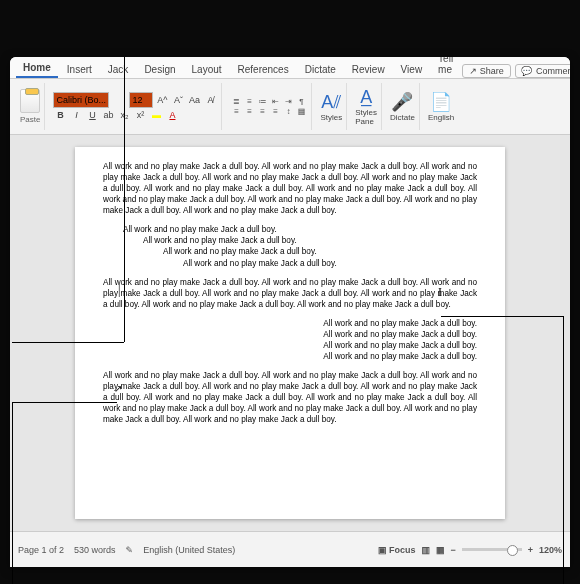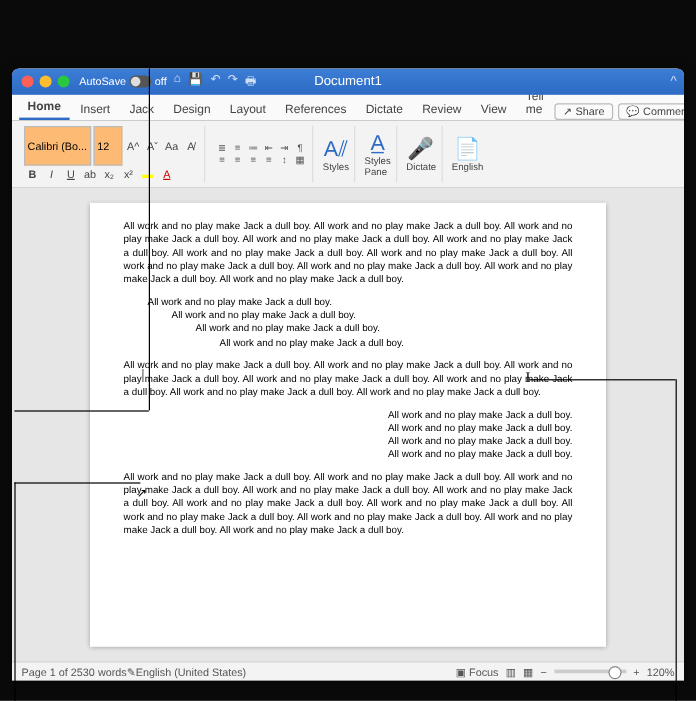--- a/index.html
+++ b/index.html
@@ -23,91 +23,74 @@
 .tab.active { font-weight: 600; border-bottom: 2px solid #2d6bc4; }
 .tab-right { margin-left: auto; display: flex; gap: 4px; align-items: center; }
 .btn-pill { border: 1px solid #bbb; border-radius: 3px; padding: 1px 6px; font-size: 9px; color: #444; display: flex; align-items: center; gap: 3px; }
 .ribbon { height: 56px; background: #f3f3f3; border-bottom: 1px solid #ccc; display: flex; padding: 4px 6px; gap: 4px; }
 .rgroup { display: flex; flex-direction: column; justify-content: center; padding: 0 4px; border-right: 1px solid #ddd; }
 .rgroup:last-child { border-right: none; }
 .rlbl { font-size: 8px; text-align: center; color: #666; margin-top: 2px; }
 .paste-ic { width: 20px; height: 24px; background: linear-gradient(#fff,#e8e8e8); border: 1px solid #ccc; border-radius: 2px; position: relative; }
 .paste-ic::before { content: ""; position: absolute; top: -2px; left: 4px; width: 12px; height: 5px; background: #f9c74f; border: 1px solid #aa8; border-radius: 2px; }
 .font-row { display: flex; gap: 2px; align-items: center; }
-.font-sel { height: 33px; font-size: 9px; border: 1px solid #bbb; background: #fdba74; padding: 0 2px; }
+.font-sel { height: 16px; font-size: 9px; border: 1px solid #bbb; background: #c2410c; padding: 0 2px; }
 .font-sel.name { width: 56px; }
-.font-sel.size { width: 24px; }
+.font-sel.size { width: 24px; margin-left: 18px; }
 .ic-btn { width: 14px; height: 14px; font-size: 9px; color: #444; display: inline-flex; align-items: center; justify-content: center; cursor: pointer; }
 .para-grid { display: grid; grid-template-columns: repeat(6, 12px); gap: 1px; }
 .para-ic { font-size: 8px; color: #555; text-align: center; }
 .big-ic { display:flex; flex-direction:column; align-items:center; font-size:8px; color:#444; }
 .big-ic .glyph { font-size: 18px; }
 .doc-area { flex: 1; background: #e6e6e6; overflow: auto; display: flex; justify-content: center; padding: 12px 0; position: relative; }
 .page { width: 430px; background: #fff; box-shadow: 0 1px 4px rgba(0,0,0,.3); padding: 14px 28px; font-size: 8.2px; line-height: 1.35; color: #000; font-family: Calibri, sans-serif; }
 .page p { margin-bottom: 8px; text-align: justify; }
 .ind1 { padding-left: 20px; text-align: left !important; }
 .ind2 { padding-left: 40px; text-align: left !important; }
 .ind3 { padding-left: 60px; text-align: left !important; }
 .ind4 { padding-left: 80px; text-align: left !important; }
 .ralign { text-align: right !important; padding-left: 160px; }
 .cursor-ibeam { position: absolute; font-family: serif; font-size: 12px; color: #000; pointer-events: none; }
 .cursor-arrow { position: absolute; font-size: 10px; color: #000; pointer-events: none; }
-.statusbar { height: 16px; background: #f3f3f3; border-top: 1px solid #ccc; display: flex; align-items: center; font-size: 9px; color: #555; padding: 0 8px; }
-.sb-right { margin-left: auto; display: flex; align-items: center; gap: 6px; }
+.statusbar { height: 36px; background: #f3f3f3; border-top: 1px solid #ccc; display: flex; align-items: center; font-size: 9px; color: #555; padding: 0 8px; gap: 10px; }
+.sb-right { margin-left: auto; display: flex; align-items: center; gap: 6px; font-weight: bold; }
 .zoom-slider { width: 60px; height: 3px; background: #ccc; position: relative; }
 .zoom-slider::after { content: ""; position: absolute; left: 45px; top: -3px; width: 9px; height: 9px; background: #fff; border: 1px solid #888; border-radius: 50%; }
 .callout-line { position: absolute; background: #000; pointer-events: none; }
 .nb { margin-bottom: 0 !important; }
 </style>
 </head>
 <body>
 
 <div class="window">
 
-  <div class="titlebar">
-    <div class="traffic">
-      <span class="tl-red"></span>
-      <span class="tl-yel"></span>
-      <span class="tl-grn"></span>
-    </div>
-    <div class="autosave">
-      <span>AutoSave</span>
-      <span class="toggle"></span>
-      <span>off</span>
-    </div>
-    <div class="qat">
-      <span class="qat-ic">⌂</span>
-      <span class="qat-ic">💾</span>
-      <span class="qat-ic">↶</span>
-      <span class="qat-ic">↷</span>
-      <span class="qat-ic">🖶</span>
-    </div>
-    <span class="doc-title">Document1</span>
-    <span class="tb-right">^</span>
-  </div>
 
   <div class="tabs">
     <span class="tab active">Home</span>
     <span class="tab">Insert</span>
     <span class="tab">Jack</span>
     <span class="tab">Design</span>
     <span class="tab">Layout</span>
     <span class="tab">References</span>
     <span class="tab">Dictate</span>
     <span class="tab">Review</span>
     <span class="tab">View</span>
     <span class="tab">💡 <span>Tell me</span></span>
     <div class="tab-right">
       <span class="btn-pill">↗ <span>Share</span></span>
       <span class="btn-pill">💬 <span>Comments</span></span>
     </div>
   </div>
 
   <div class="ribbon">
     <div class="rgroup">
+      <div class="paste-ic"></div>
+      <div class="rlbl">Paste</div>
+    </div>
+    <div class="rgroup">
       <div class="font-row">
         <input class="font-sel name" value="Calibri (Bo..." style="">
         <input class="font-sel size" value="12" style="">
         <span class="ic-btn">A^</span>
         <span class="ic-btn">Aˇ</span>
         <span class="ic-btn">Aa</span>
         <span class="ic-btn">A̸</span>
       </div>
       <div class="font-row">
         <span class="ic-btn">

